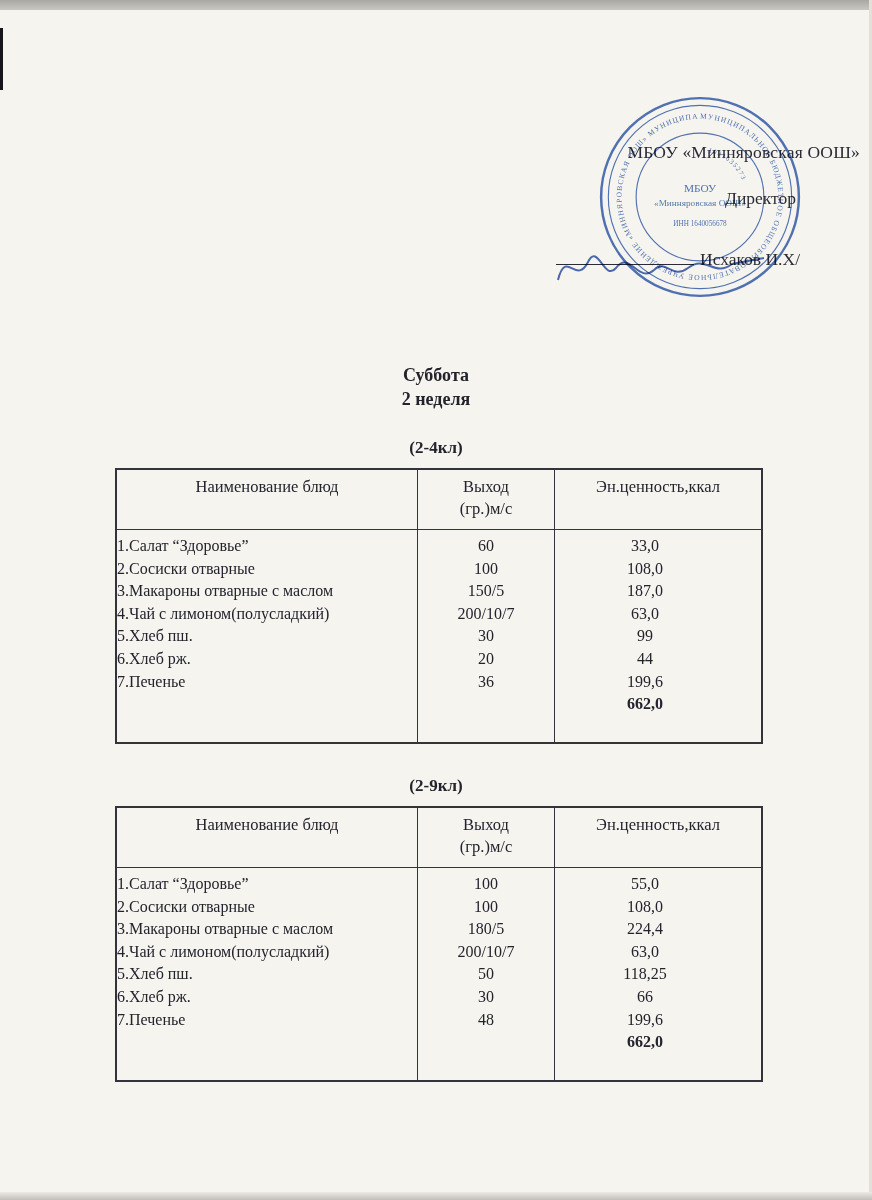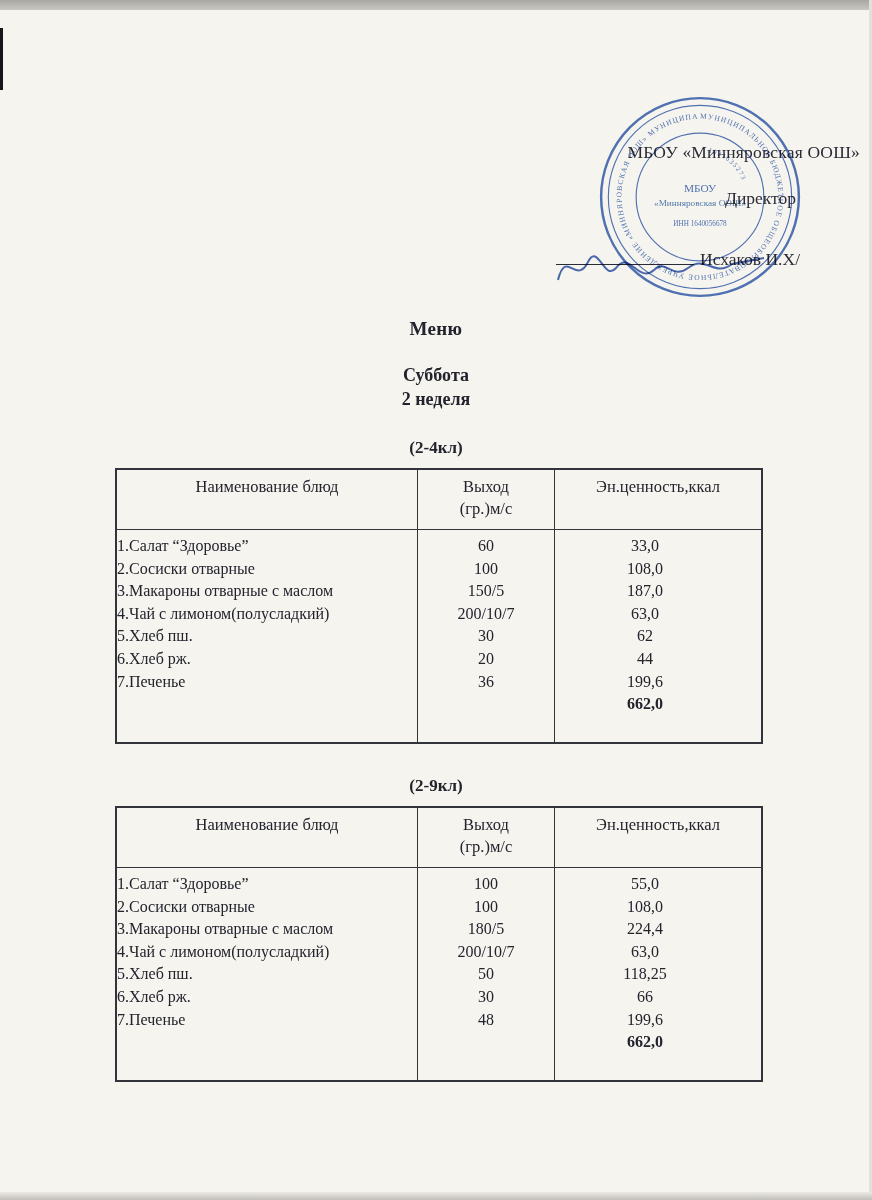--- a/index.html
+++ b/index.html
@@ -97,21 +97,20 @@
     <text x="100" y="95" text-anchor="middle" font-size="11" fill="#3b63b5" font-family="Liberation Serif, serif">МБОУ</text>
     <text x="100" y="109" text-anchor="middle" font-size="9" fill="#3f6fae" font-family="Liberation Serif, serif">«Минняровская ООШ»</text>
     <text x="100" y="128" text-anchor="middle" font-size="7" fill="#3b63b5" font-family="Liberation Serif, serif">ИНН 1640056678</text>
   </svg>
 
   <svg class="signature" viewBox="0 0 220 70">
     <path d="M6,52 C14,20 24,58 36,34 C46,14 52,54 64,40 C78,22 86,56 102,42
              C114,30 120,52 136,40 C154,26 162,50 180,36 L212,30" stroke="#3a5cb0" stroke-width="2" fill="none" opacity="0.9"></path>
   </svg>
 
-  <div class="center-title t-menu">Меню</div>
   <div class="center-title t-day">
     <div>Суббота</div>
     <div>2 неделя</div>
   </div>
   <div class="center-title t-grade1">(2-4кл)</div>
 
   <div class="menu-table table1">
     <div class="t-head">
       <div class="c1 cell">Наименование блюд</div>
       <div class="c2 cell">
@@ -137,21 +136,21 @@
         <div class="ln">200/10/7</div>
         <div class="ln">30</div>
         <div class="ln">20</div>
         <div class="ln">36</div>
       </div>
       <div class="c3 col">
         <div class="ln">33,0</div>
         <div class="ln">108,0</div>
         <div class="ln">187,0</div>
         <div class="ln">63,0</div>
-        <div class="ln">62</div>
+        <div class="ln">99</div>
         <div class="ln">44</div>
         <div class="ln">199,6</div>
         <div class="ln total">662,0</div>
       </div>
     </div>
   </div>
 
   <div class="center-title t-grade2">(2-9кл)</div>
 
   <div class="menu-table table2">

